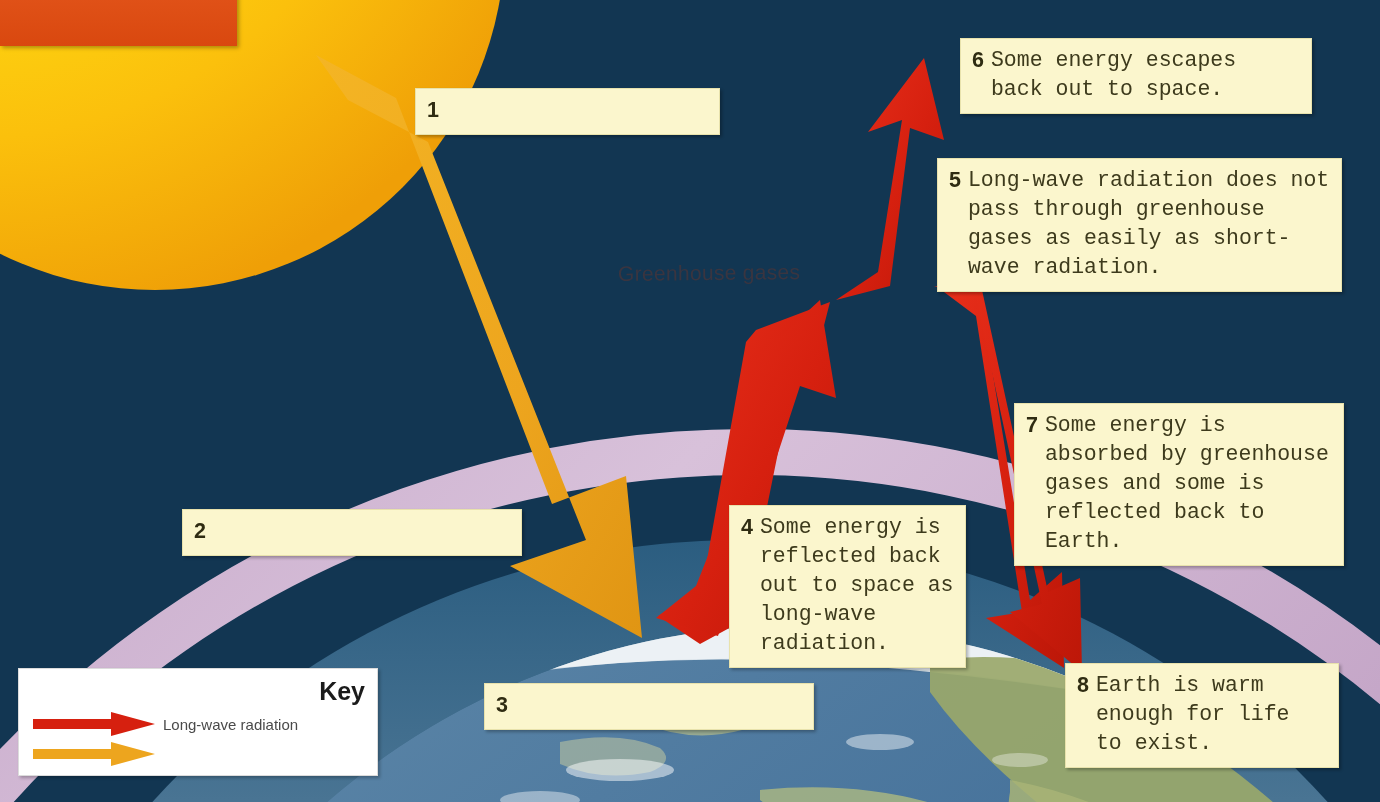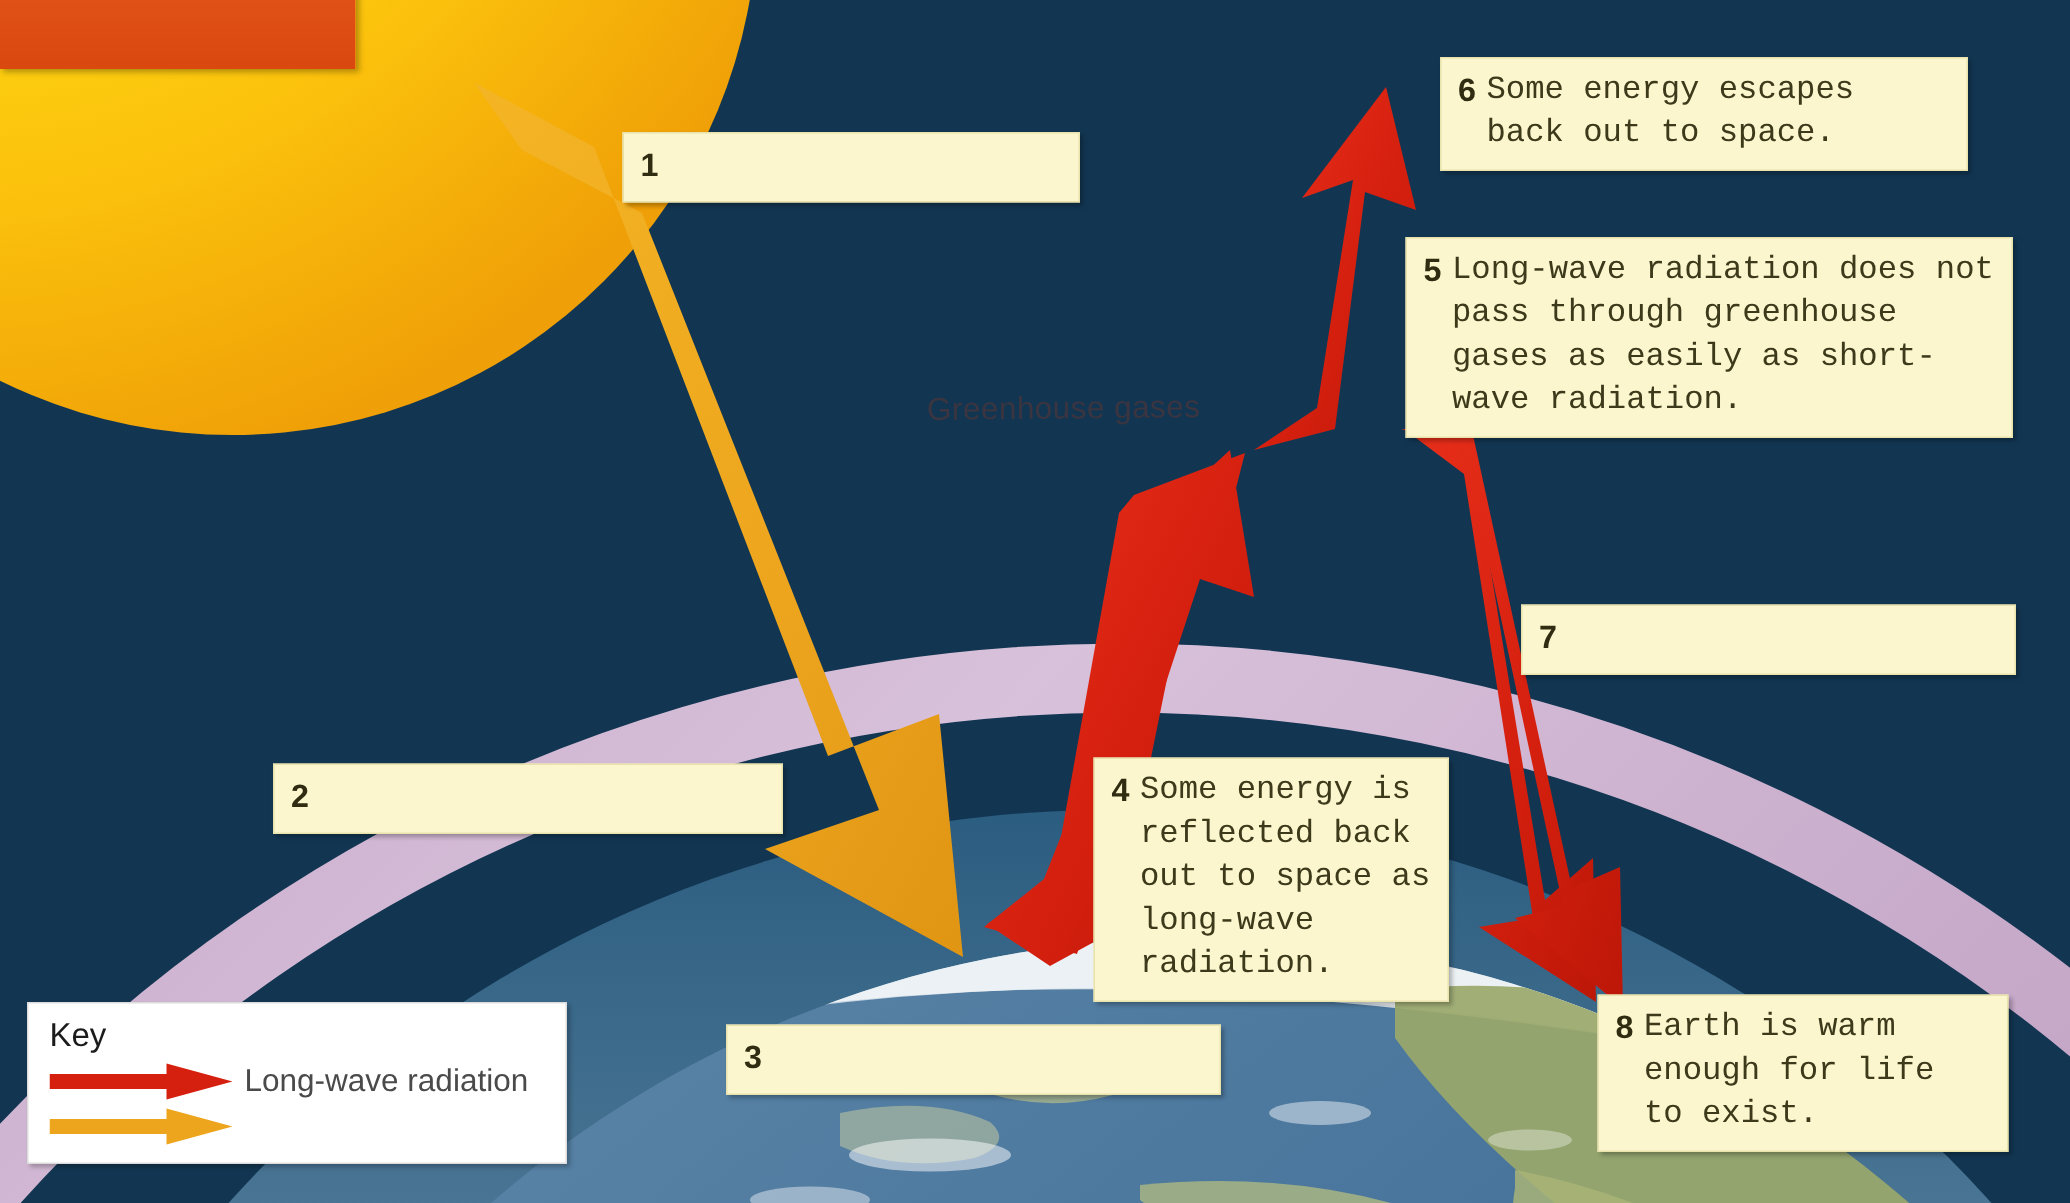--- a/index.html
+++ b/index.html
@@ -73,38 +73,39 @@
     left: 18px;
     top: 668px;
     width: 360px;
     height: 108px;
     background: #ffffff;
     border: 1px solid #dcdcdc;
     box-shadow: 2px 2px 3px rgba(0,0,0,0.25);
     padding: 8px 12px 6px 14px;
   }
   #key-title {
-    font-size: 22px;
-    font-weight: normal;
+    font-size: 25px;
+    font-weight: bold;
     color: #1b1b1b;
     margin-bottom: 3px;
+    text-align: right;
   }
   .key-row {
     display: flex;
     align-items: center;
     height: 30px;
   }
   .key-swatch {
     flex: 0 0 auto;
     width: 122px;
     height: 26px;
     margin-right: 8px;
   }
   .key-label {
-    font-size: 21px;
+    font-size: 15px;
     color: #4a4a4a;
     white-space: nowrap;
   }
   
   #banner {
     position: absolute;
     left: 0; top: -16px;
     width: 237px;
     height: 62px;
     background: linear-gradient(180deg,#e2541a 0%, #d9480f 100%);
@@ -248,20 +249,21 @@
     <span class="txt">Long-wave radiation does not pass through greenhouse gases as easily as short-wave radiation.</span>
   </div>
 
   <div class="callout" id="callout-6">
     <span class="num">6</span>
     <span class="txt">Some energy escapes back out to space.</span>
   </div>
 
   <div class="callout" id="callout-7">
     <span class="num">7</span>
+    <span class="txt">Some energy is absorbed by greenhouse gases and some is reflected back to Earth.</span>
   </div>
 
   <div class="callout" id="callout-8">
     <span class="num">8</span>
     <span class="txt">Earth is warm enough for life to exist.</span>
   </div>
 
   <div id="key-box">
     <div id="key-title">Key</div>
 

